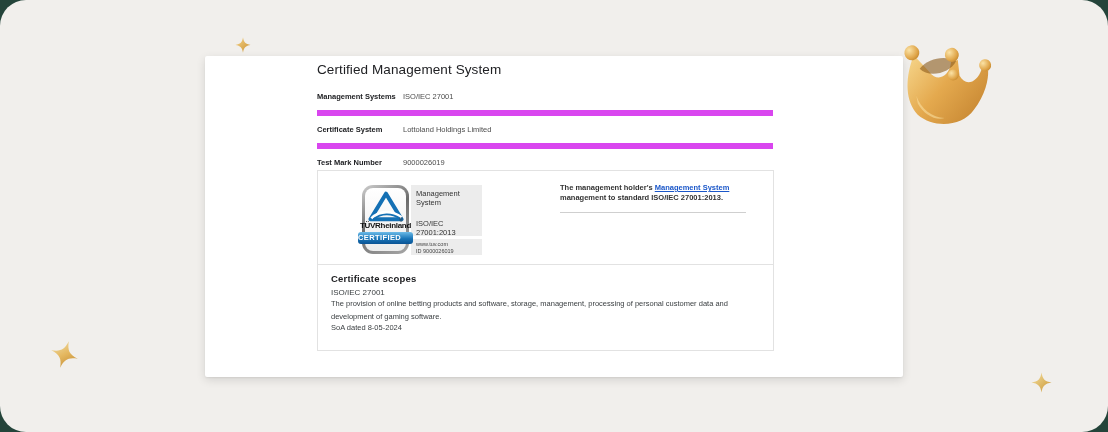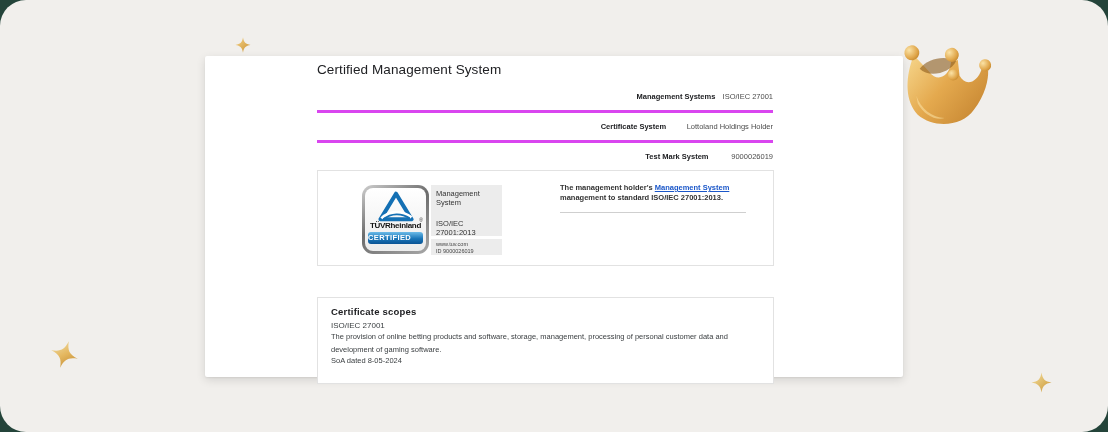--- a/index.html
+++ b/index.html
@@ -14,36 +14,36 @@
     background:#ffffff; border-radius:2px;
     box-shadow:0 3px 10px rgba(0,0,0,.12), 0 1px 2px rgba(0,0,0,.06);
   }
   .card-title {
     position:absolute; left:112px; top:6px;
     font-size:13.5px; color:#202124; letter-spacing:.1px;
   }
 
   
   .rows { position:absolute; left:112px; top:27px; width:456px; }
-  .row { display:flex; align-items:center; height:27px; border-bottom:3px solid #d946ef;justify-content:flex-end; }
+  .row { display:flex; align-items:center; height:27px; border-bottom:6px solid #d946ef; }
   .row-label { width:86px; flex:none; font-size:7.5px; font-weight:700; color:#202124; }
   .row-value { font-size:7.5px; color:#4c4c4c; }
 
   
   .box {
     position:absolute; left:112px; width:457px; box-sizing:border-box;
     background:#fff; border:1px solid #e2e2e2;
   }
   .box1 { top:114px; height:96px; }
-  .box2 { top:241px; height:87px; }
+  .box2 { top:208px; height:87px; }
 
   
   .badge-wrap { position:absolute; left:44px; top:14px; display:flex; }
   .tuv-badge {
-    width:67px; height:69px; box-sizing:border-box; padding:3px; border-radius:11px;
+    width:47px; height:69px; box-sizing:border-box; padding:3px; border-radius:11px;
     background:linear-gradient(145deg,#cfcfcf,#6c6c6c 45%,#a8a8a8);
   }
   .tuv-inner {
     position:relative; width:100%; height:100%; border-radius:8px;
     background:linear-gradient(#ffffff,#ececec);
     display:flex; flex-direction:column; align-items:center;
   }
   .tuv-triangle { margin-top:3px; }
   .tuv-reg { position:absolute; right:3px; top:29px; font-size:5px; color:#333; }
   .tuv-brand { font-size:8px; font-weight:700; color:#141414; letter-spacing:-.3px; margin-top:-1px; }
@@ -123,24 +123,24 @@
 
     <h1 class="card-title" style="margin:0;font-weight:400;">Certified Management System</h1>
 
     <div class="rows">
       <div class="row">
         <span class="row-label">Management Systems</span>
         <span class="row-value">ISO/IEC 27001</span>
       </div>
       <div class="row">
         <span class="row-label">Certificate System</span>
-        <span class="row-value">Lottoland Holdings Holder</span>
+        <span class="row-value">Lottoland Holdings Limited</span>
       </div>
       <div class="row">
-        <span class="row-label">Test Mark System</span>
+        <span class="row-label">Test Mark Number</span>
         <span class="row-value">9000026019</span>
       </div>
     </div>
 
     <div class="box box1">
 
       <div class="badge-wrap">
         <div class="tuv-badge">
           <div class="tuv-inner">
             <svg class="tuv-triangle" width="38" height="31" viewBox="0 0 40 34">

